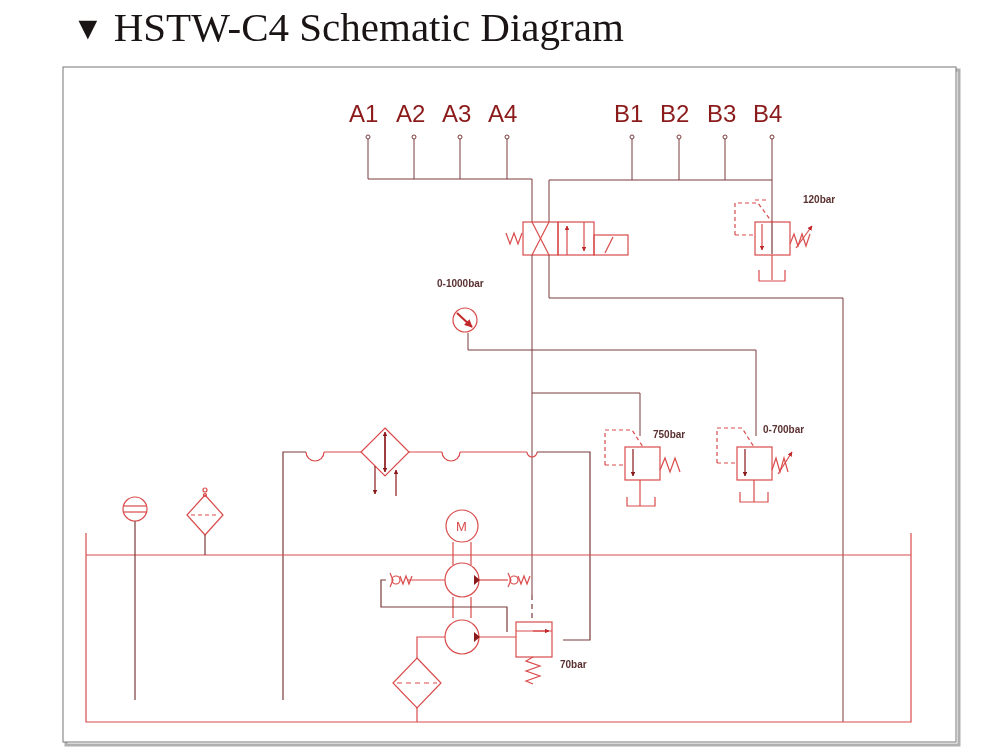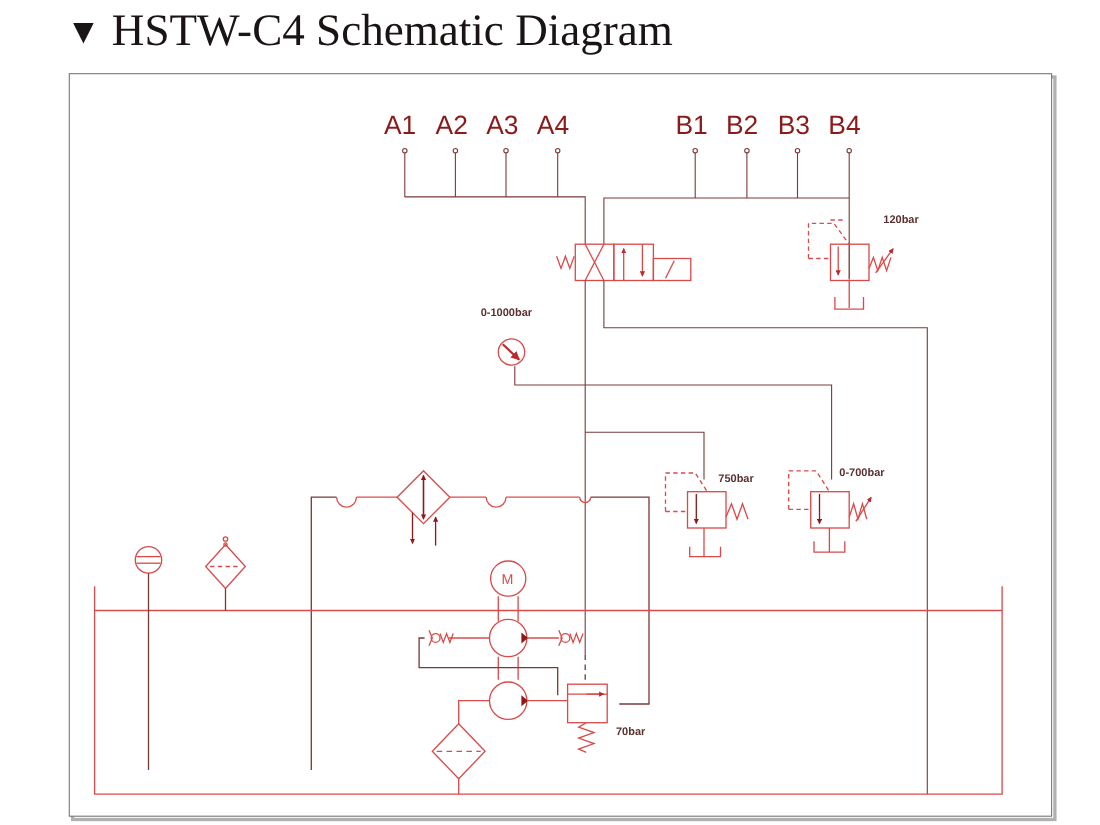--- a/index.html
+++ b/index.html
@@ -1,18 +1,18 @@
 <!DOCTYPE html>
 <html><head>
 <meta charset="utf-8">
 <style>
   html, body { margin: 0; padding: 0; background: #ffffff; }
   body { width: 1000px; height: 750px; position: relative; overflow: hidden; }
   .title {
-    position: absolute; left: 60px; top: 2px; height: 50px;
+    position: absolute; left: 72px; top: 2px; height: 50px;
     font-family: "Liberation Serif", serif; font-size: 41px; color: #1a1414;
     line-height: 50px; white-space: nowrap;
   }
   .title .tri { font-size: 32px; margin-right: 10px; vertical-align: 2px; }
   svg#schematic { position: absolute; left: 0; top: 0; }
   .port-label { font-family: "Liberation Sans", sans-serif; font-size: 24px; fill: #8b1a1a; }
   .small-label { font-family: "Liberation Sans", sans-serif; font-size: 10px; fill: #5a3030; font-weight: bold; }
   .mlabel { font-family: "Liberation Sans", sans-serif; font-size: 13px; fill: #d94b4b; }
 </style>
 </head>

